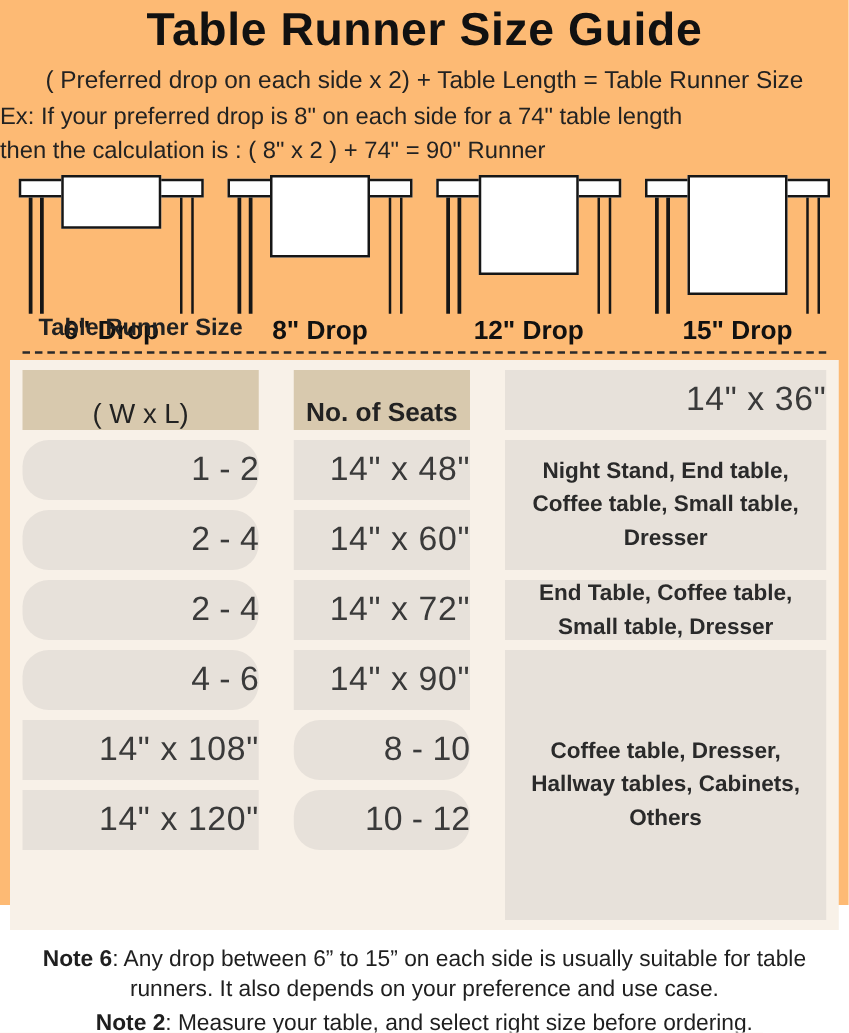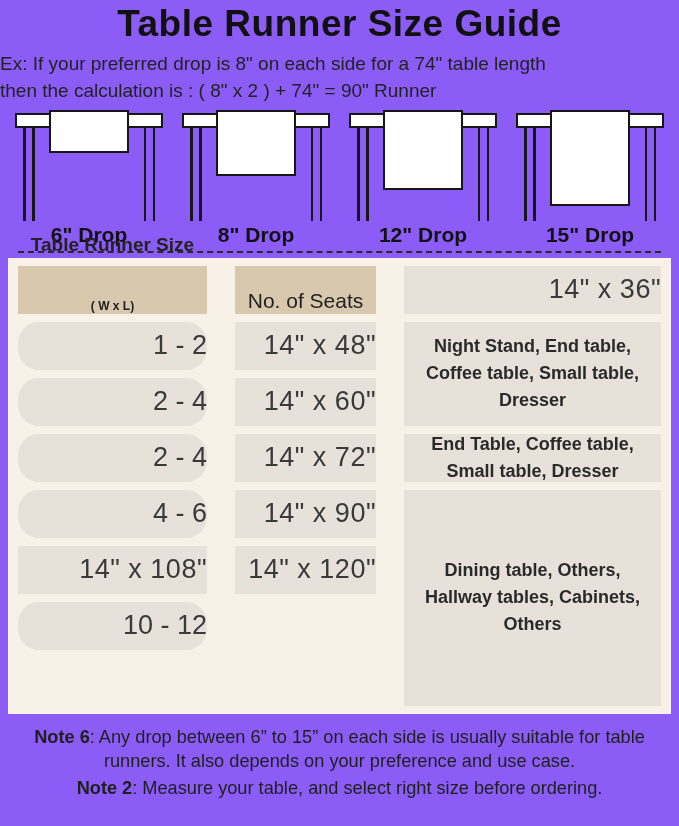--- a/index.html
+++ b/index.html
@@ -1,21 +1,21 @@
 <!DOCTYPE html>
 <html><head>
 <meta charset="utf-8">
 <style>
   * { box-sizing: border-box; margin: 0; padding: 0; }
   html, body { background: #ffffff; }
   body {
     width: 679px; height: 826px; overflow: hidden; margin: 0 auto;
     font-family: "Liberation Sans", sans-serif; color: #1c1c1c;
   }
-  .page { width: 679px; height: 826px; background: #8b5cf6; }
+  .page { width: 679px; height: 724px; background: #fdba74; }
 
   
   .title {
     text-align: center; font-size: 37px; font-weight: 700;
     letter-spacing: 0.5px; padding-top: 3px; line-height: 1.15; color: #111;
   }
   .formula { text-align: center; font-size: 19.5px; margin-top: 7px; color: #222; }
   .example-1 { font-size: 19px; margin-top: 7px; color: #222; }
   .example-2 { text-align: left; font-size: 19px; margin-top: 5px; color: #222; }
 
@@ -55,41 +55,42 @@
     grid-template-columns: 189px 141px 1fr;
     column-gap: 28px; row-gap: 8px;
     grid-auto-rows: 48px;
   }
   .cell {
     display: flex; align-items: center; justify-content: flex-end;
     text-align: center; background: #e7e1da; color: #333; gap: 44px;
   }
   .cell.head { background: #d8c9ae; color: #222; flex-direction: column; line-height: 1.15; }
   .head-main { font-size: 19px; font-weight: 700; }
-  .head-sub  { font-size: 12px; font-weight: 700; }
-  .head-single { font-size: 21px; font-weight: 400; }
+  .head-sub  { font-size: 22px; font-weight: 400; }
+  .head-single { font-size: 21px; font-weight: 700; }
   .size-val  { font-size: 27px; font-weight: 400; color: #3a3a3a; letter-spacing: 0.5px; }
   .seats-val { font-size: 27px; font-weight: 400; color: #3a3a3a; border-radius: 21px; }
   .types-cell { font-size: 18px; font-weight: 700; line-height: 1.5; color: #2a2a2a; padding: 0 8px; }
   .types-a { grid-column: 3; grid-row: 2 / 4; }
   .types-b { grid-column: 3; grid-row: 4 / 5; }
   .types-c { grid-column: 3; grid-row: 5 / 9; }
 
   
   .notes { margin-top: 11px; text-align: center; color: #1f1f1f; }
   .notes p { font-size: 18.2px; line-height: 1.32; margin: 0 12px; }
   .notes .n2 { margin-top: 3px; }
   .note-label { font-weight: 700; }
 </style>
 </head>
 <body>
 
 <div class="page">
 
   <div class="title">Table Runner Size Guide</div>
+  <div class="formula">( Preferred drop on each side x 2) + Table Length = Table Runner Size</div>
   <div class="example-1">Ex: If your preferred drop is 8" on each side for a 74" table length</div>
   <div class="example-2">then the calculation is : ( 8" x 2 ) + 74" = 90" Runner</div>
 
   <div class="illus-row">
     <div class="illus drop-6">
       <div class="leg l1"></div>
       <div class="leg l2"></div>
       <div class="leg r1"></div>
       <div class="leg r2"></div>
       <div class="tabletop"></div>
@@ -147,25 +148,26 @@
 
       <div class="cell size-val">14" x 48"</div>
       <div class="cell seats-val">2 - 4</div>
 
       <div class="cell size-val">14" x 60"</div>
       <div class="cell seats-val">2 - 4</div>
       <div class="cell types-cell types-b">End Table, Coffee table, Small table, Dresser</div>
 
       <div class="cell size-val">14" x 72"</div>
       <div class="cell seats-val">4 - 6</div>
-      <div class="cell types-cell types-c">Dining table, Others, Hallway tables, Cabinets, Others</div>
+      <div class="cell types-cell types-c">Coffee table, Dresser, Hallway tables, Cabinets, Others</div>
 
       <div class="cell size-val">14" x 90"</div>
 
       <div class="cell size-val">14" x 108"</div>
+      <div class="cell seats-val">8 - 10</div>
 
       <div class="cell size-val">14" x 120"</div>
       <div class="cell seats-val">10 - 12</div>
 
     </div>
   </div>
 
   <div class="notes">
     <p class="n1"><span class="note-label">Note 6</span><span>: Any drop between 6” to 15” on each side is usually suitable for table runners. It also depends on your preference and use case.</span></p>
     <p class="n2"><span class="note-label">Note 2</span><span>: Measure your table, and select right size before ordering.</span></p>

